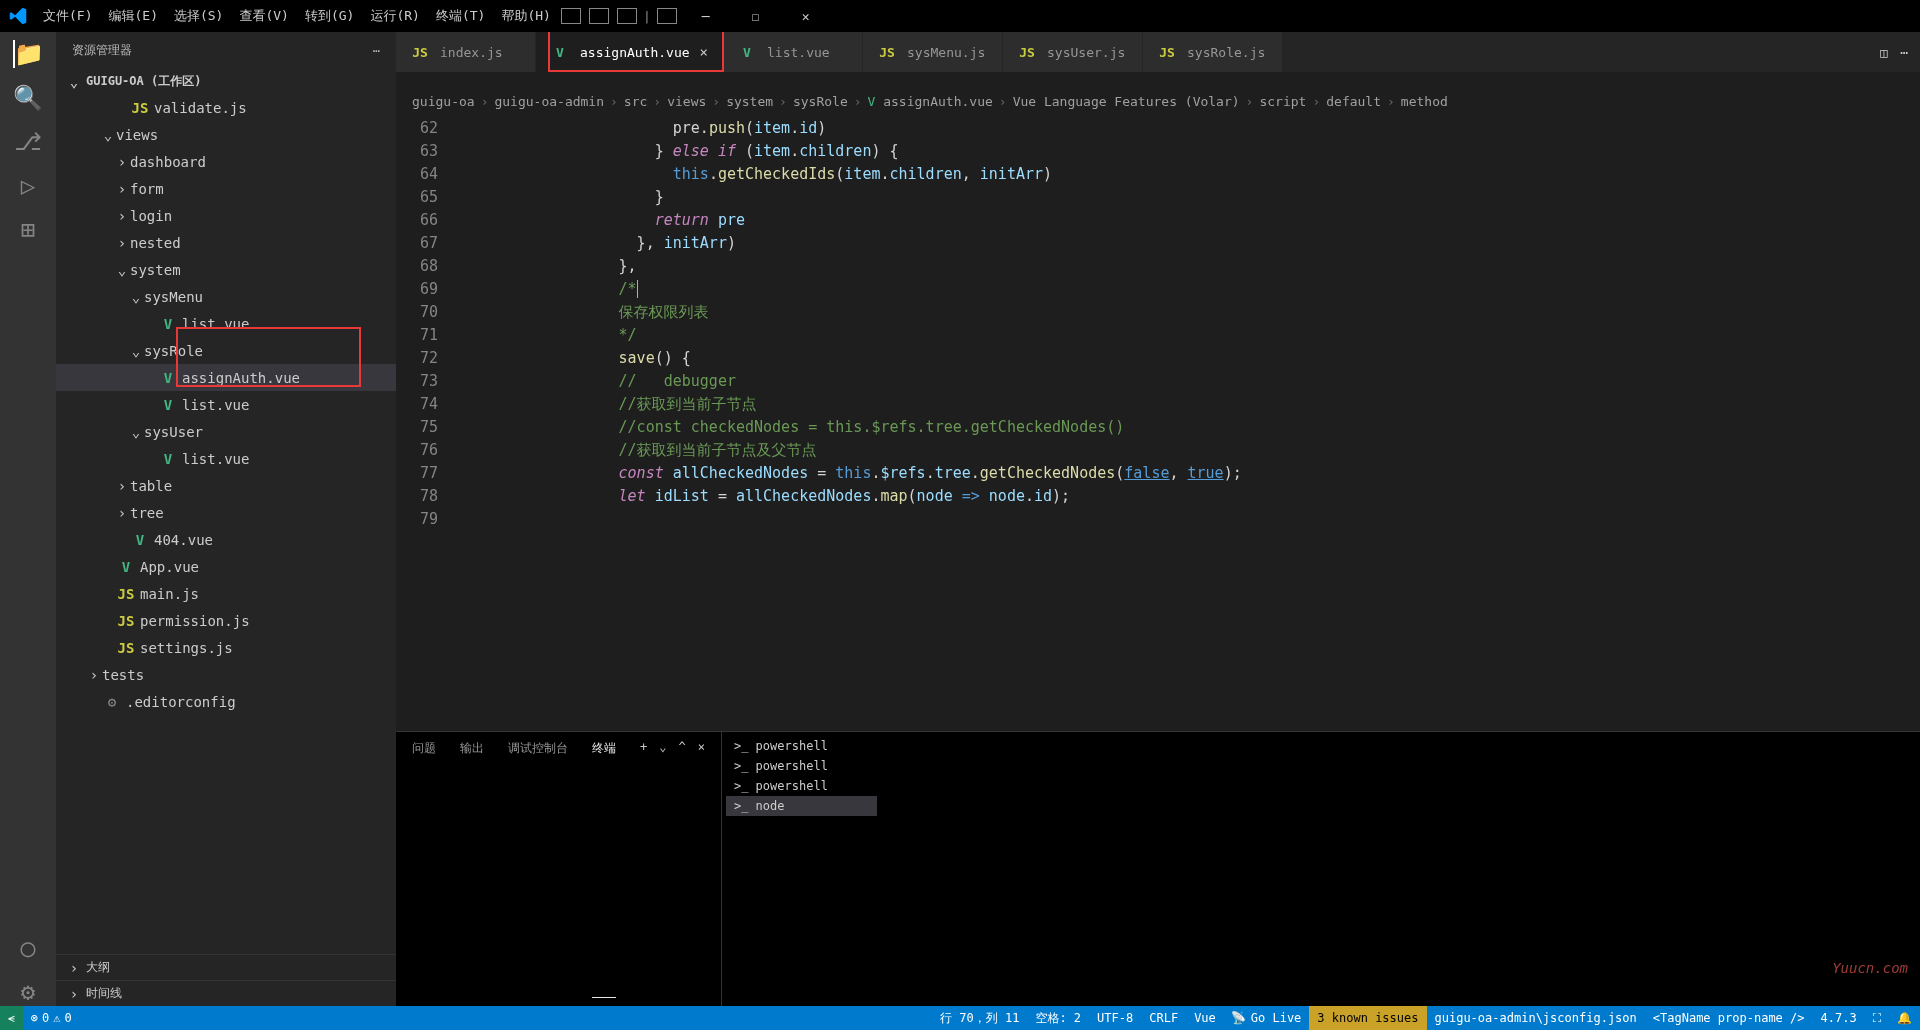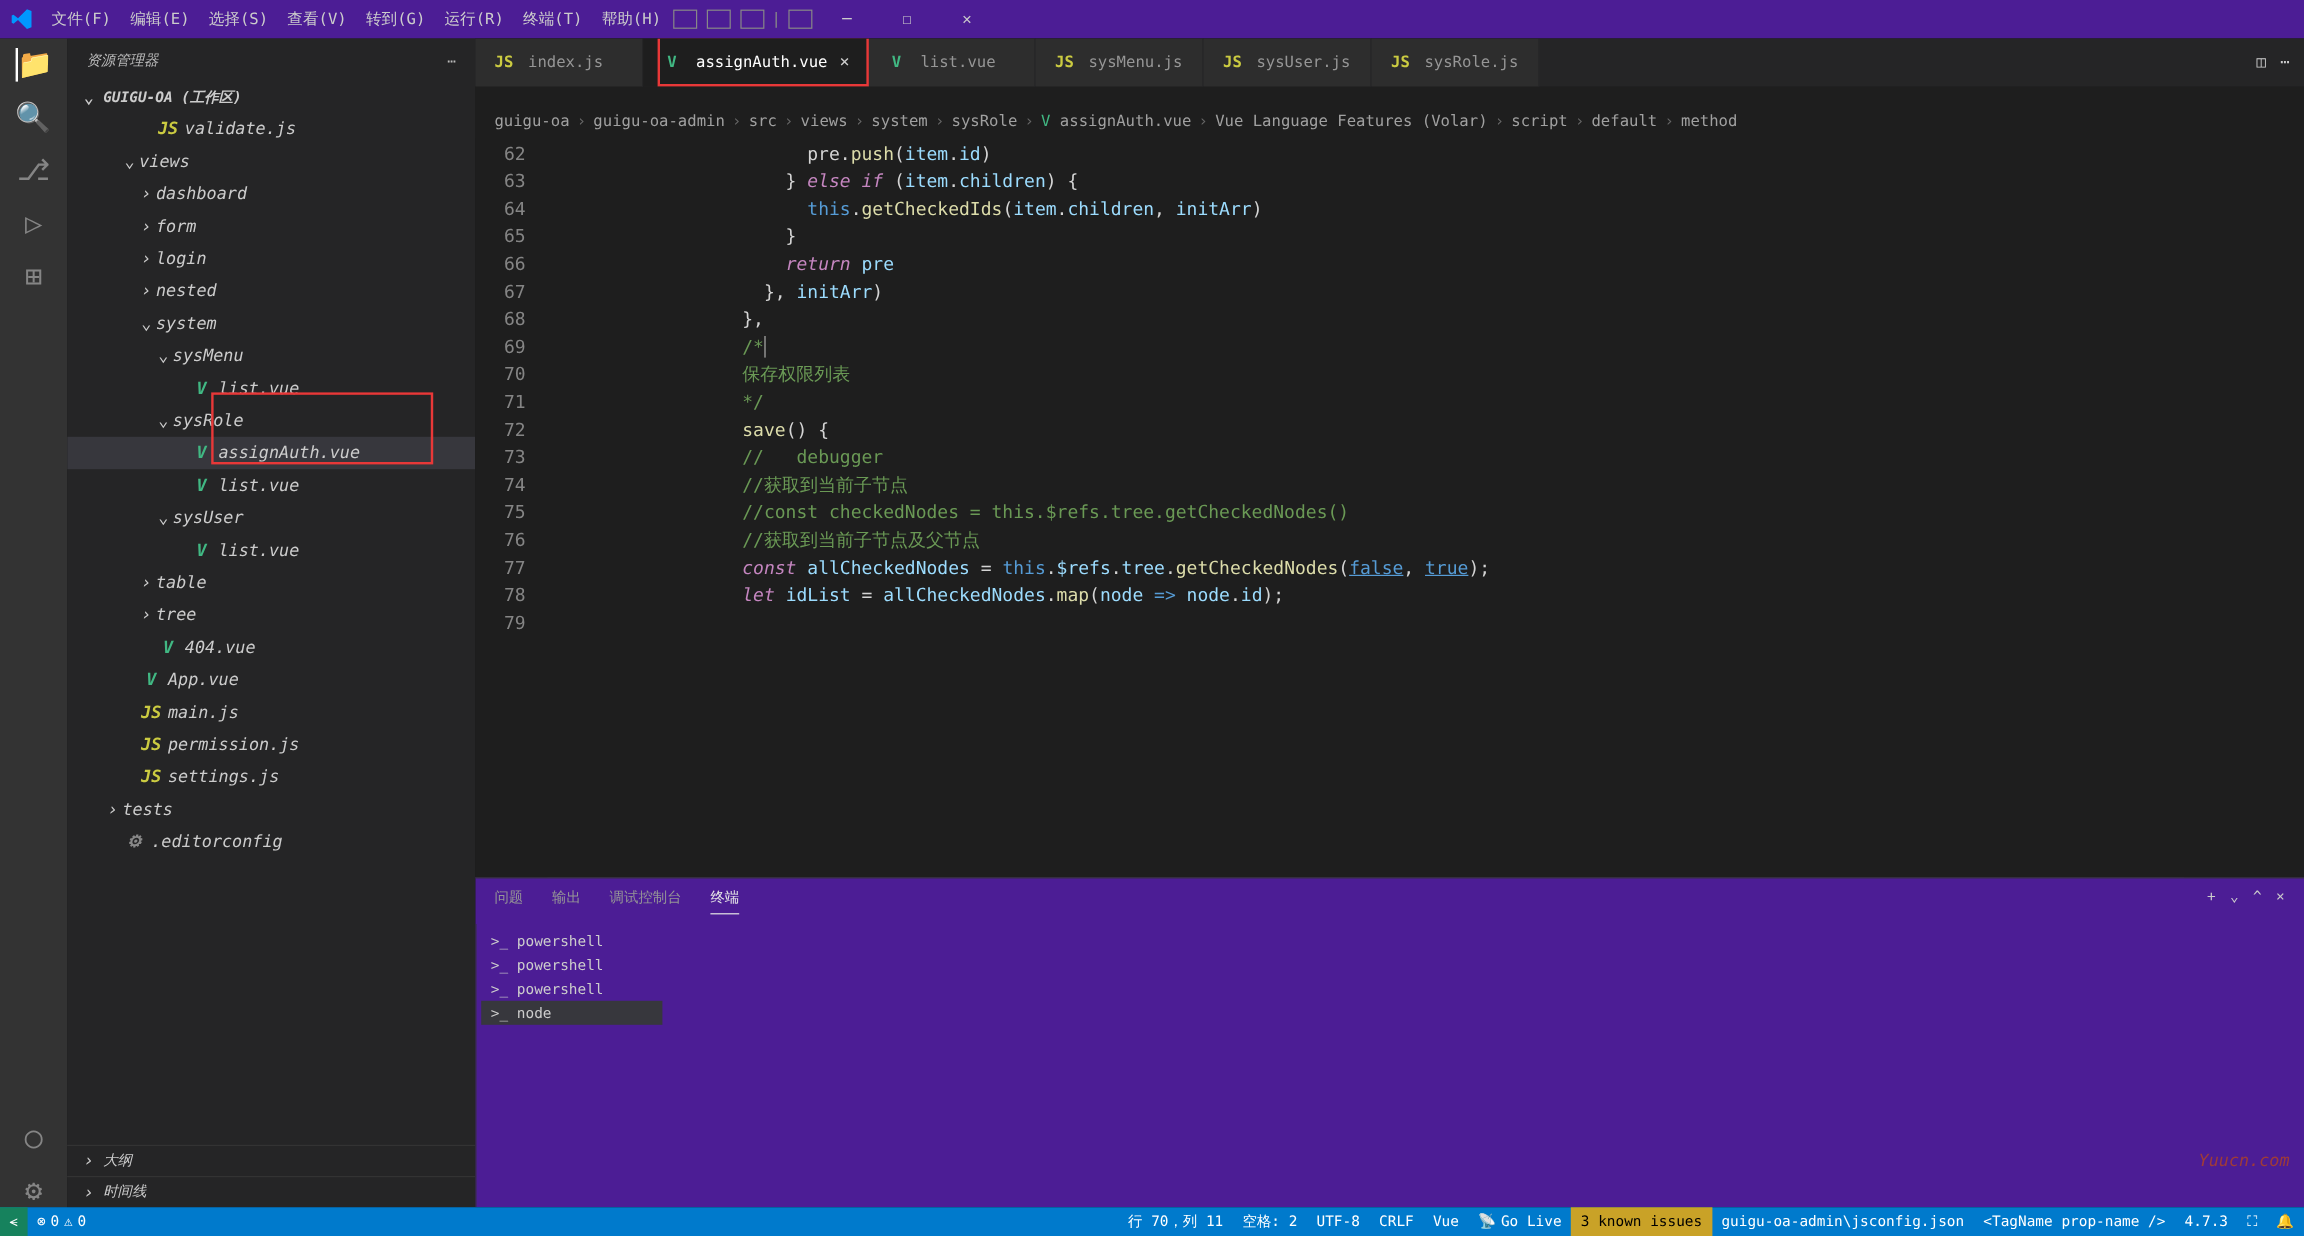--- a/index.html
+++ b/index.html
@@ -1,30 +1,30 @@
 <!DOCTYPE html>
 <html><head>
 <meta charset="utf-8">
 <style>
 *{margin:0;padding:0;box-sizing:border-box;font-family:"Segoe UI",Consolas,monospace;}
 body{background:#1e1e1e;color:#ccc;width:1920px;height:1030px;overflow:hidden;display:flex;flex-direction:column;font-size:13px;}
-.titlebar{height:32px;background:#4c1d95;display:flex;align-items:center;color:#ccc;}
+.titlebar{height:32px;background:#000000;display:flex;align-items:center;color:#ccc;}
 .titlebar .logo{width:35px;display:flex;justify-content:center;align-items:center;}
 .menubar{display:flex;gap:0;}
 .menubar span{padding:4px 8px;cursor:pointer;}
 .title-center{flex:1;text-align:center;color:#ccc;}
 .title-right{display:flex;align-items:center;gap:4px;padding-right:8px;}
 .title-right .winbtn{width:46px;height:32px;display:flex;justify-content:center;align-items:center;color:#ccc;}
 .layoutbtn{width:20px;height:16px;border:1px solid #888;display:inline-block;margin:0 2px;}
 .main{flex:1;display:flex;overflow:hidden;}
 .activitybar{width:56px;background:#333;display:flex;flex-direction:column;align-items:center;padding-top:8px;gap:16px;}
 .activitybar .aicon{width:28px;height:28px;display:flex;justify-content:center;align-items:center;color:#858585;font-size:24px;}
 .activitybar .aicon.active{color:#fff;border-left:2px solid #fff;margin-left:-2px;padding-left:2px;}
 .activitybar .spacer{flex:1;}
-.sidebar{width:340px;background:#252526;display:flex;flex-direction:column;font-style:italic;}
+.sidebar{width:340px;background:#252526;display:flex;flex-direction:column;}
 .sidebar-header{padding:10px 16px;color:#bbb;font-size:12px;display:flex;justify-content:space-between;align-items:center;}
 .sidebar-title{padding:4px 10px;font-weight:600;font-size:12px;color:#ccc;display:flex;align-items:center;gap:4px;}
 .tree{flex:1;overflow:auto;font-size:14px;}
 .tree-item{display:flex;align-items:center;height:27px;padding-left:8px;color:#ccc;cursor:pointer;white-space:nowrap;}
 .tree-item.selected{background:#37373d;}
 .chev{width:16px;font-size:14px;color:#ccc;text-align:center;}
 .ficon{width:20px;text-align:center;font-weight:bold;margin-right:4px;}
 .ficon.js{color:#cbcb41;}
 .ficon.vue{color:#41b883;}
 .ficon.cfg{color:#888;}
@@ -42,21 +42,21 @@
 .code-area{flex:1;display:flex;overflow:hidden;position:relative;}
 .gutter{width:60px;background:#1e1e1e;text-align:right;padding-right:18px;color:#858585;font-family:Consolas,monospace;font-size:15px;line-height:23px;padding-top:2px;}
 .code{flex:1;font-family:Consolas,monospace;font-size:15px;line-height:23px;white-space:pre;padding-top:2px;color:#d4d4d4;}
 .kw{color:#c586c0;font-style:italic;}
 .fn{color:#dcdcaa;}
 .this{color:#569cd6;}
 .prop{color:#9cdcfe;}
 .cm{color:#6a9955;}
 .bool{color:#569cd6;text-decoration:underline;}
 .minimap{width:100px;background:#1e1e1e;}
-.terminal-panel{height:275px;border-top:1px solid #333;background:#4c1d95;display:flex;flex-direction:column;}
+.terminal-panel{height:275px;border-top:1px solid #333;background:#000000;display:flex;}
 .terminal-tabs{display:flex;padding:8px 16px;gap:24px;color:#969696;font-size:12px;}
 .terminal-tabs span.active{color:#e7e7e7;border-bottom:1px solid #e7e7e7;padding-bottom:4px;}
 .terminal-tabs .tright{margin-left:auto;display:flex;gap:12px;color:#ccc;}
 .terminal-body{flex:1;display:flex;overflow:hidden;}
 .terminal-out{flex:1;padding:8px 16px;font-family:Consolas,monospace;font-size:14px;color:#ccc;white-space:pre;line-height:20px;}
 .done{background:#0dbc79;color:#1e1e1e;padding:1px 4px;}
 .url{color:#3794ff;}
 .time{color:#888;float:right;margin-right:20px;}
 .terminal-list{width:160px;border-left:1px solid #333;padding:4px;}
 .terminal-list div{padding:3px 8px;color:#ccc;font-size:12px;display:flex;align-items:center;gap:6px;}

